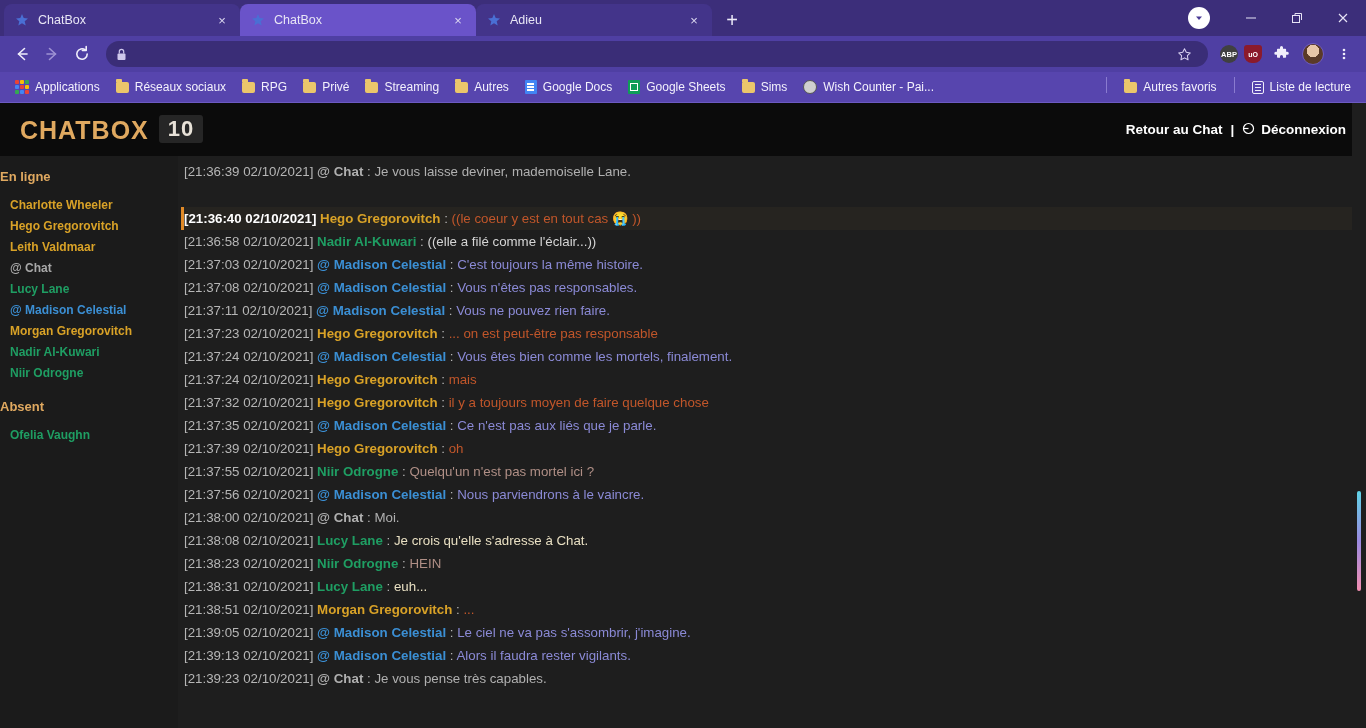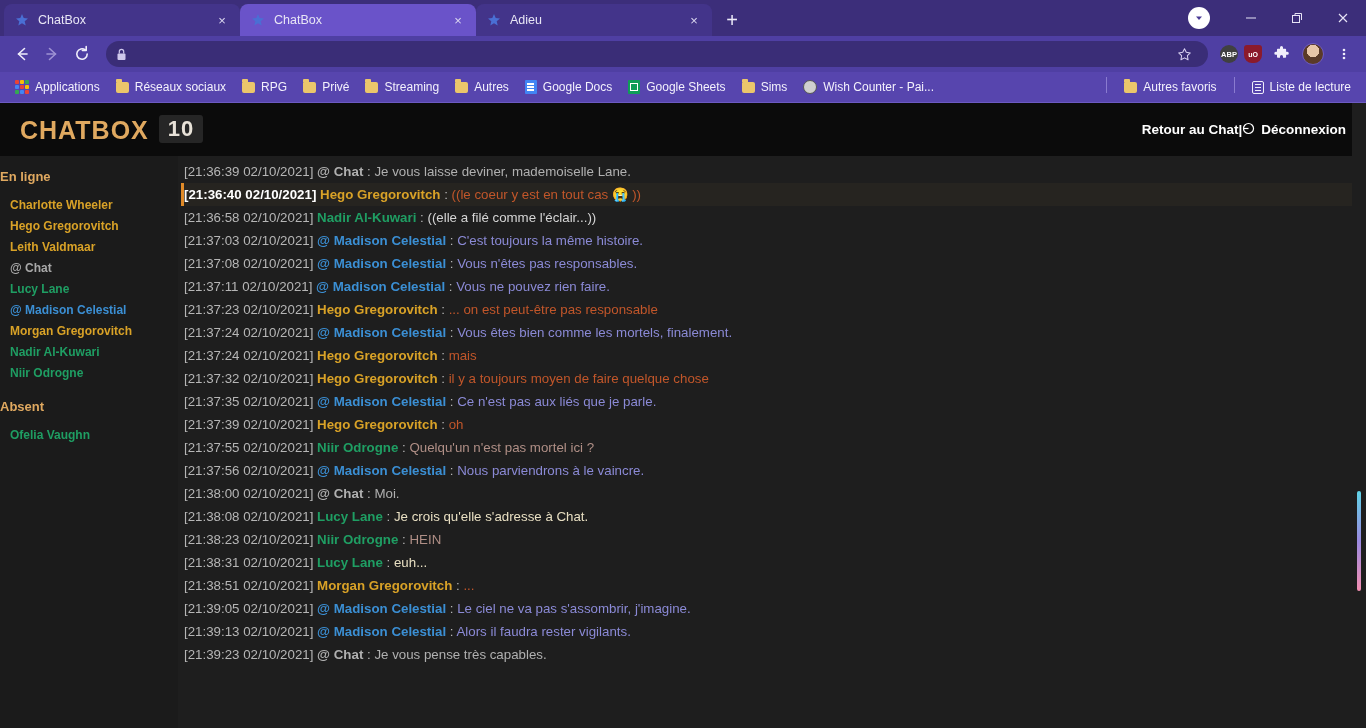--- a/index.html
+++ b/index.html
@@ -133,21 +133,21 @@
   }
   .chat-title {
     font-size: 25px; font-weight: bold; color: #e0a960; letter-spacing: 1px;
   }
   .chat-count {
     display: inline-block; background: #262626; color: #e8e2d8;
     font-size: 22px; font-weight: bold; padding: 1px 9px; margin-left: 10px;
     border-radius: 3px; vertical-align: 3px;
   }
   .chat-header-right {
-    margin-left: auto; display: flex; gap: 0;
+    margin-left: auto; display: flex; gap: 8px;
     color: #ffffff; font-size: 13.5px; font-weight: bold; padding-left: 40px;
   }
   .hdr-link { color: #ffffff; }
   .hdr-sep { color: #ffffff; }
   .logout { display: flex; align-items: center; gap: 6px; }
 
   .chat-body { display: flex; height: calc(728px - 36px - 36px - 30px - 53px - 1px); }
 
   .sidebar {
     width: 178px; flex: none; background: #1b1b1b; padding-top: 8px;
@@ -160,21 +160,21 @@
   .side-user { padding: 3.5px 10px; font-size: 12px; font-weight: bold; }
 
   .messages {
     flex: 1; background: #1e1e1e; padding: 4px 0 0 4px; position: relative;
     overflow: hidden;
   }
   .msg {
     padding: 3px 8px 3px 2px; font-size: 13.3px; line-height: 17px;
     color: #c9c9c9; white-space: nowrap; overflow: hidden;
   }
-  .msg.hl { background: #262420; border-left: 3px solid #e08a28; padding-left: 0px; margin-left: -1px; }
+  .msg.hl { background: #262420; border-left: 3px solid #e08a28; padding-left: 0px; margin-left: -1px; margin-top: 24px; }
   .msg .ts { color: #b6b6b6; }
   .msg.hl .ts { color: #ffffff; font-weight: bold; }
   .msg .author { font-weight: bold; }
   .msg .colon { color: #b6b6b6; }
   .msg .text { }
 
   
   .pagescroll {
     position: absolute; right: 0; top: 0; width: 14px; height: 100%;
     background: #1e1e1e;

